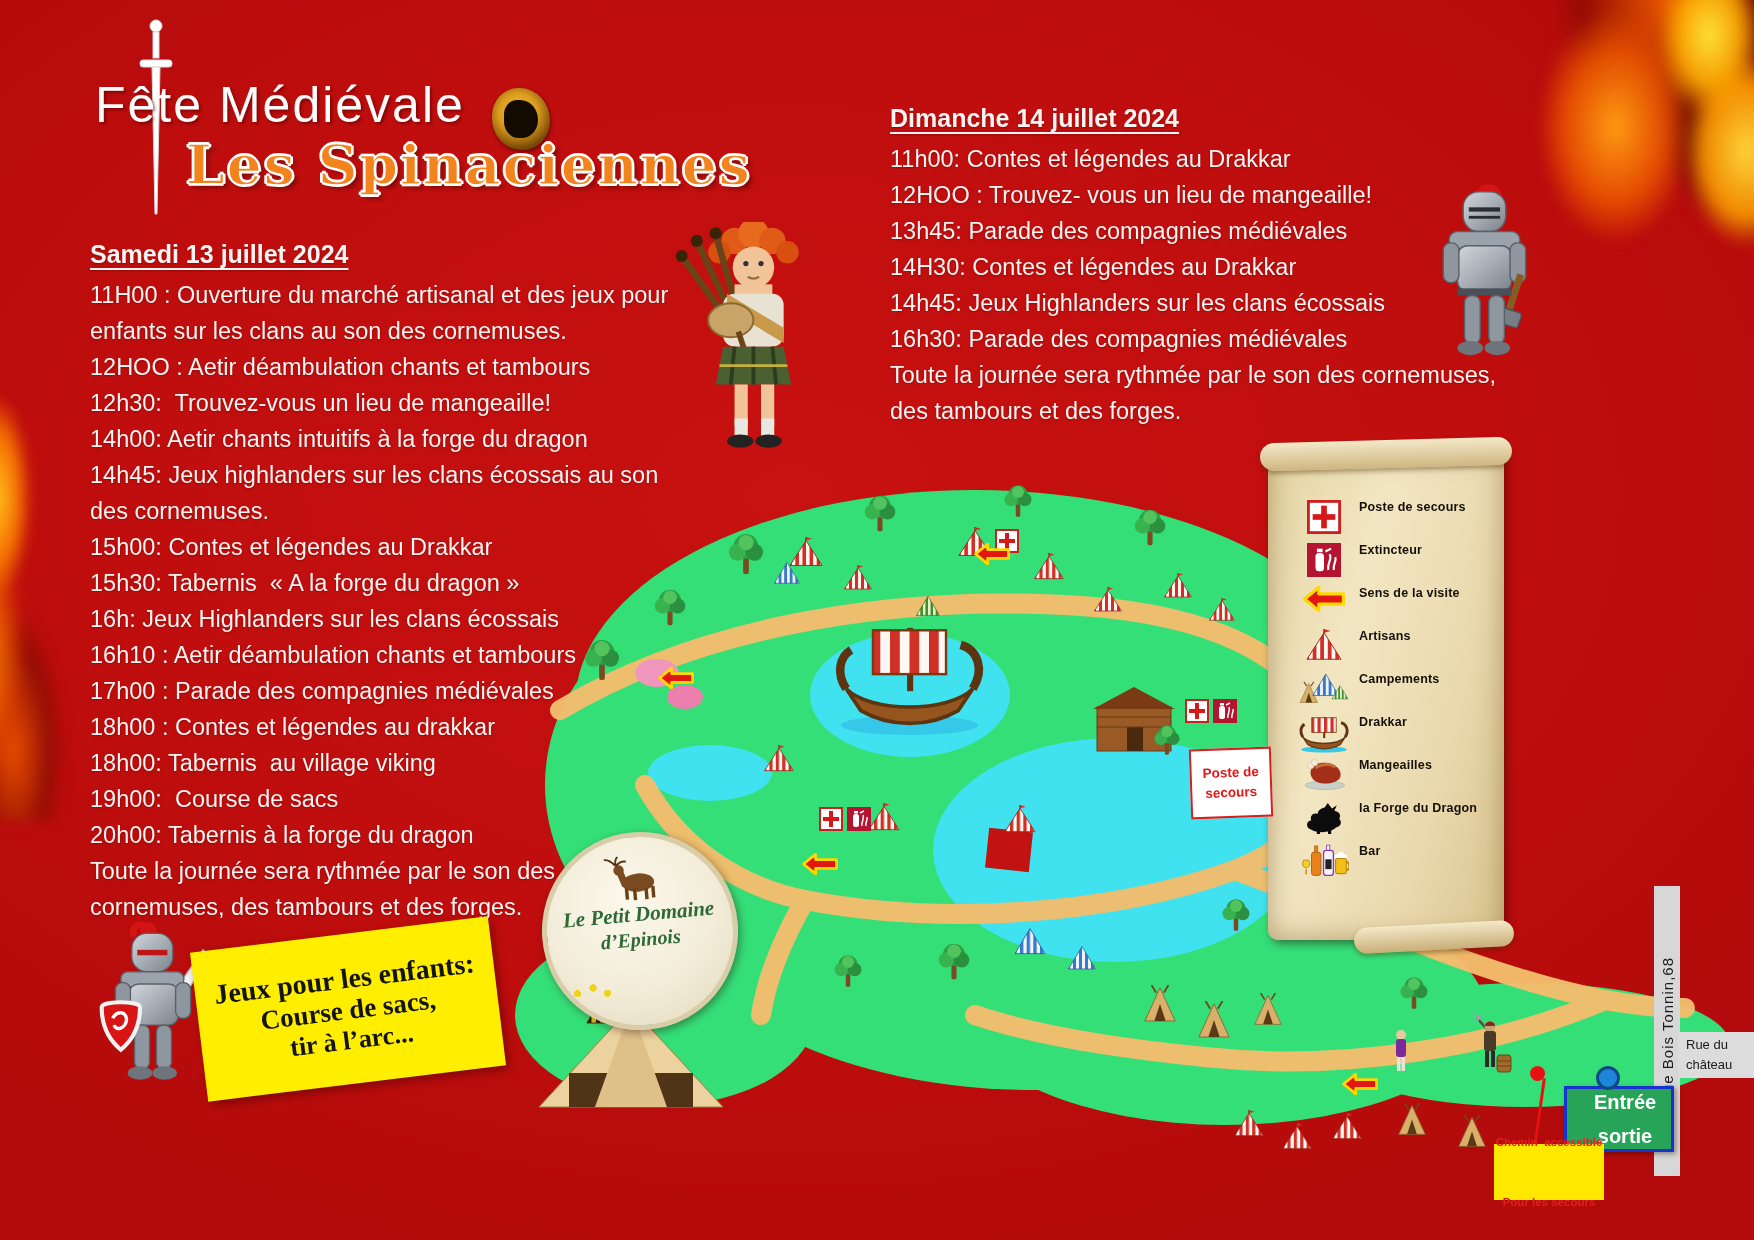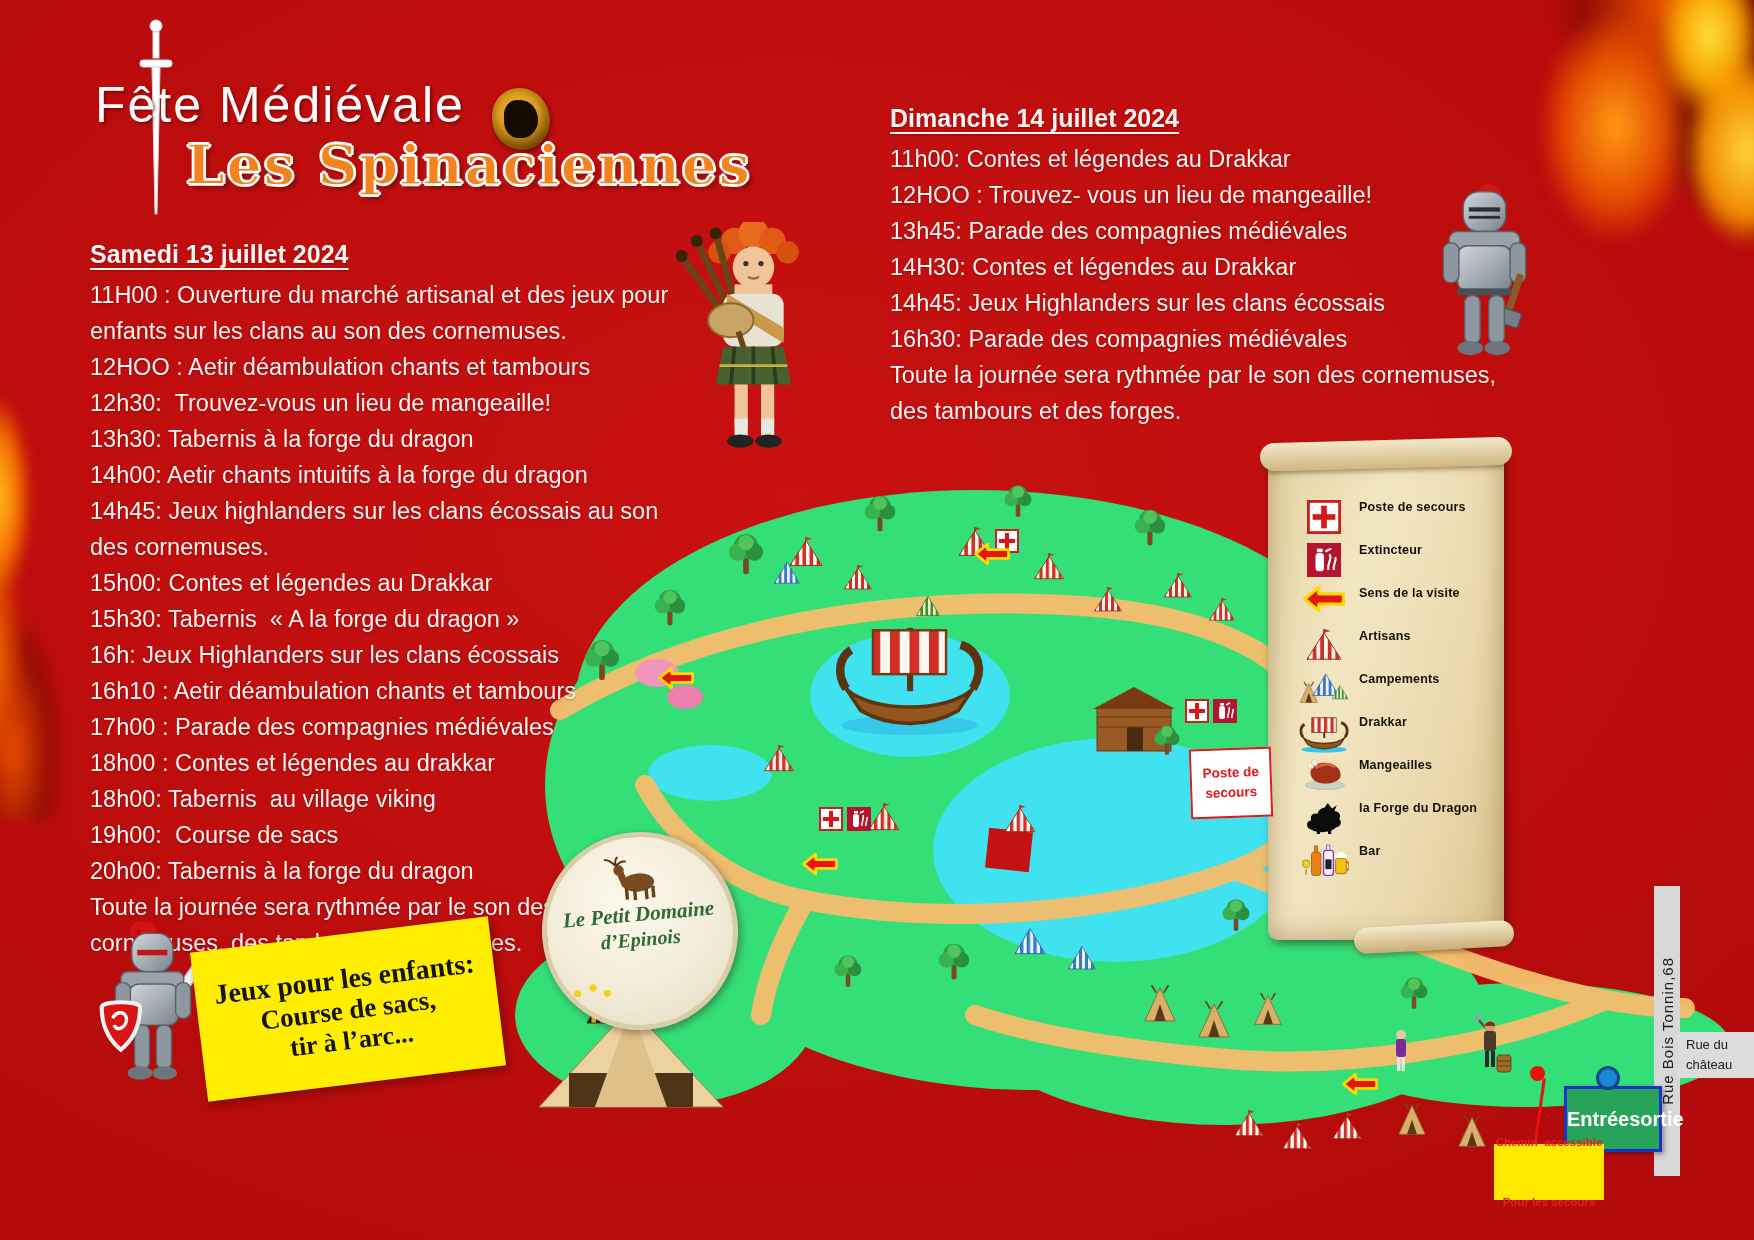--- a/index.html
+++ b/index.html
@@ -50,22 +50,22 @@
   .banner{left:198px;top:934px;width:300px;height:150px;z-index:5;background:#ffee00;
     transform:rotate(-7deg);box-shadow:3px 4px 8px rgba(60,0,0,.45);
     display:flex;flex-direction:column;justify-content:center;align-items:center;
     font-family:"Liberation Serif",serif;font-weight:bold;color:#141414;text-align:center;}
   .banner .b1{font-size:28px;} .banner .b2{font-size:27px;} .banner .b3{font-size:26px;}
   
   .sign-poste{left:1190px;top:748px;width:78px;height:66px;z-index:7;background:#fff;
     border:2.5px solid #d42020;transform:rotate(-2deg);display:flex;flex-direction:column;
     justify-content:center;align-items:center;color:#e01818;font-weight:bold;font-size:13.5px;line-height:1.5;}
   .entree{left:1564px;top:1086px;width:92px;height:60px;z-index:8;background:#27a457;
-    border:3px solid #1733cc;display:flex;flex-direction:row;justify-content:space-between;align-items:center;
-    color:#fff;font-weight:bold;font-size:20px;line-height:1.3;box-shadow:2px 2px 5px rgba(40,0,0,.4);}
+    border:3px solid #1733cc;display:flex;flex-direction:column;justify-content:space-between;align-items:center;
+    color:#fff;font-weight:bold;font-size:20px;line-height:1.3;box-shadow:2px 2px 5px rgba(40,0,0,.4);padding-left:12px;}
   .chemin{left:1494px;top:1144px;width:110px;height:56px;z-index:8;background:#ffe800;
     display:flex;flex-direction:column;justify-content:center;align-items:center;
     color:#e02020;font-weight:bold;font-size:11.5px;line-height:1.8;white-space:pre;gap:39px;}
   .vstrip{left:1654px;top:886px;width:26px;height:290px;z-index:7;background:#d7d7d7;
     display:flex;justify-content:center;align-items:center;}
   .vstrip span{writing-mode:vertical-rl;transform:rotate(180deg);font-size:15px;color:#1a1a1a;letter-spacing:1px;}
   .rue-chateau{left:1678px;top:1032px;width:76px;height:46px;z-index:7;background:#dcdcdc;
     display:flex;flex-direction:column;justify-content:center;padding-left:8px;
     color:#1a1a1a;font-size:13px;line-height:1.55;}
   .pin-blue{left:1596px;top:1066px;width:18px;height:18px;border-radius:50%;z-index:9;
@@ -219,21 +219,20 @@
   </svg>
   <div class="abs title1">Fête Médiévale</div>
   <div class="abs medallion"></div>
   <div class="abs title2">Les Spinaciennes</div>
 
   <div id="sat" class="sched">
     <div class="sh">Samedi 13 juillet 2024</div>
     <div class="evt">11H00 : Ouverture du marché artisanal et des jeux pour enfants sur les clans au son des cornemuses.</div>
     <div class="evt">12HOO : Aetir déambulation chants et tambours</div>
     <div class="evt">12h30:  Trouvez-vous un lieu de mangeaille!</div>
-    <div class="evt">13h30: Tabernis à la forge du dragon</div>
     <div class="evt">14h00: Aetir chants intuitifs à la forge du dragon</div>
     <div class="evt">14h45: Jeux highlanders sur les clans écossais au son des cornemuses.</div>
     <div class="evt">15h00: Contes et légendes au Drakkar</div>
     <div class="evt">15h30: Tabernis  « A la forge du dragon »</div>
     <div class="evt">16h: Jeux Highlanders sur les clans écossais</div>
     <div class="evt">16h10 : Aetir déambulation chants et tambours</div>
     <div class="evt">17h00 : Parade des compagnies médiévales</div>
     <div class="evt">18h00 : Contes et légendes au drakkar</div>
     <div class="evt">18h00: Tabernis  au village viking</div>
     <div class="evt">19h00:  Course de sacs</div>

